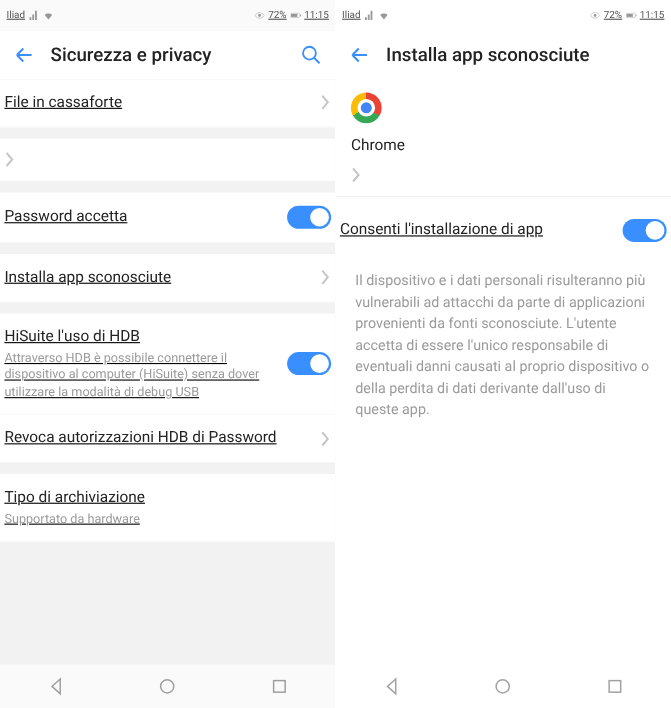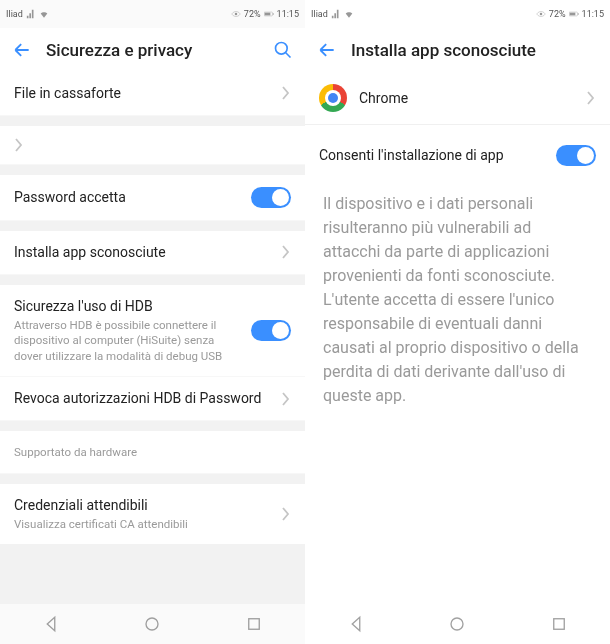--- a/index.html
+++ b/index.html
@@ -22,78 +22,80 @@
 .screen.right { background: #fff; }
 .statusbar {
   height: 20px;
   background: #fafafa;
   display: flex;
   justify-content: space-between;
   align-items: center;
   font-size: 9px;
   color: #555;
   padding: 14px 6px;
+  text-decoration: underline;
 }
 .screen.right .statusbar { background: #fff; }
 .sb-left, .sb-right { display: flex; align-items: center; gap: 3px; }
 .mini-icon { width: 10px; height: 10px; opacity: 0.6; }
 .titlebar {
   height: 44px;
   background: #fff;
   display: flex;
   align-items: center;
   padding: 0 12px;
   gap: 14px;
 }
 .back-arrow { color: #3a8fff; }
 .title { font-size: 17px; color: #222; font-weight: 500; flex: 1; }
 .search-icon { color: #3a8fff; }
 .list { flex: 1; overflow-y: auto; background: #f2f2f2; }
 .row {
   background: #fff;
-  padding: 12px 14px;
+  padding: 12px 4px;
   display: flex;
   align-items: center;
   justify-content: space-between;
   gap: 10px;
   border-bottom: 1px solid #f7f7f7;
+  text-decoration: underline;
 }
 .row:last-child { border-bottom: none; }
 .row .texts { flex: 1; min-width: 0; }
 .row .label { font-size: 14px; color: #222; line-height: 1.35; }
 .row .sub { font-size: 11.5px; color: #9a9a9a; line-height: 1.35; margin-top: 2px; }
 .chev { color: #c5c5c5; flex-shrink: 0; }
 .gap { height: 10px; background: #f2f2f2; }
 .toggle {
   width: 40px; height: 21px; border-radius: 11px;
   background: #3a8fff; position: relative; flex-shrink: 0;
 }
 .toggle::after {
   content: ""; position: absolute; right: 2px; top: 2px;
   width: 17px; height: 17px; border-radius: 50%; background: #fff;
 }
 .app-row {
-  display: flex; align-items: center; gap: 12px;
-  padding: 12px 14px; background: #fff;
+  display: flex; align-items: flex-start; gap: 12px;
+  padding: 12px 14px; background: #fff; flex-direction: column;
 }
 .chrome-circle {
   width: 28px; height: 28px; border-radius: 50%;
   background: conic-gradient(#ea4335 0 120deg, #34a853 120deg 240deg, #fbbc05 240deg 360deg);
   position: relative; flex-shrink: 0;
 }
 .chrome-circle::before {
   content: ""; position: absolute; top: 6px; left: 6px; width: 16px; height: 16px;
   border-radius: 50%; background: #fff;
 }
 .chrome-circle::after {
   content: ""; position: absolute; top: 9px; left: 9px; width: 10px; height: 10px;
   border-radius: 50%; background: #4285f4;
 }
 .info-text {
-  font-size: 16px; color: #9a9a9a; line-height: 1.5;
+  font-size: 13px; color: #9a9a9a; line-height: 1.5;
   padding: 14px 18px;
 }
 .navbar {
   height: 40px; background: #fafafa;
   display: flex; justify-content: space-around; align-items: center;
 }
 .screen.right .navbar { background: #fff; }
 .nav-btn { width: 18px; height: 18px; opacity: 0.55; }
 </style>
 </head>
@@ -163,49 +165,41 @@
       <div class="texts">
           <div class="label">Installa app sconosciute</div>
         </div>
       <svg class="chev" width="10" height="14" viewBox="0 0 8 14">
           <path fill="none" stroke="currentColor" stroke-width="1.8" d="M1 1l5 6-5 6"></path>
         </svg>
     </div>
     <div class="gap"></div>
     <div class="row">
       <div class="texts">
-        <div class="label">Sicurezza l'uso di HDB</div>
+        <div class="label">HiSuite l'uso di HDB</div>
         <div class="sub">Attraverso HDB è possibile connettere il dispositivo al computer (HiSuite) senza dover utilizzare la modalità di debug USB</div>
       </div>
       <div class="toggle"></div>
     </div>
     <div class="row">
       <div class="texts">
           <div class="label">Revoca autorizzazioni HDB di Password</div>
         </div>
       <svg class="chev" width="10" height="14" viewBox="0 0 8 14">
           <path fill="none" stroke="currentColor" stroke-width="1.8" d="M1 1l5 6-5 6"></path>
         </svg>
     </div>
     <div class="gap"></div>
     <div class="row">
       <div class="texts">
+        <div class="label">Tipo di archiviazione</div>
         <div class="sub">Supportato da hardware</div>
       </div>
     </div>
     <div class="gap"></div>
-    <div class="row">
-      <div class="texts">
-        <div class="label">Credenziali attendibili</div>
-        <div class="sub">Visualizza certificati CA attendibili</div>
-      </div>
-      <svg class="chev" width="10" height="14" viewBox="0 0 8 14">
-          <path fill="none" stroke="currentColor" stroke-width="1.8" d="M1 1l5 6-5 6"></path>
-        </svg>
-    </div>
 
   </div>
 
   <div class="navbar">
     <svg class="nav-btn" viewBox="0 0 24 24">
         <path fill="none" stroke="#555" stroke-width="1.8" d="M17 3L7 12l10 9z"></path>
       </svg>
     <svg class="nav-btn" viewBox="0 0 24 24">
         <circle cx="12" cy="12" r="8" fill="none" stroke="#555" stroke-width="1.8"></circle>
       </svg>

